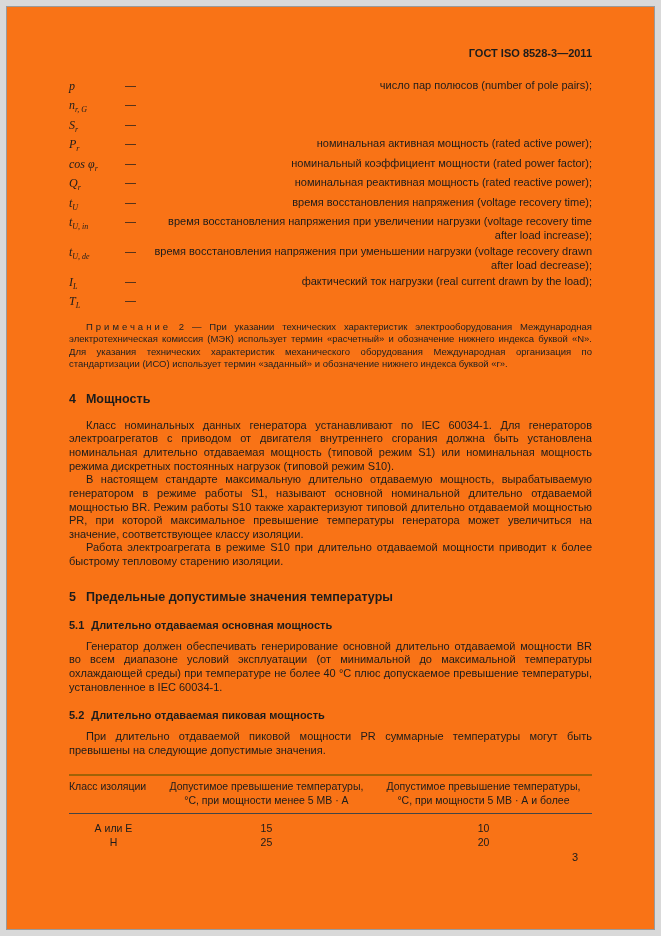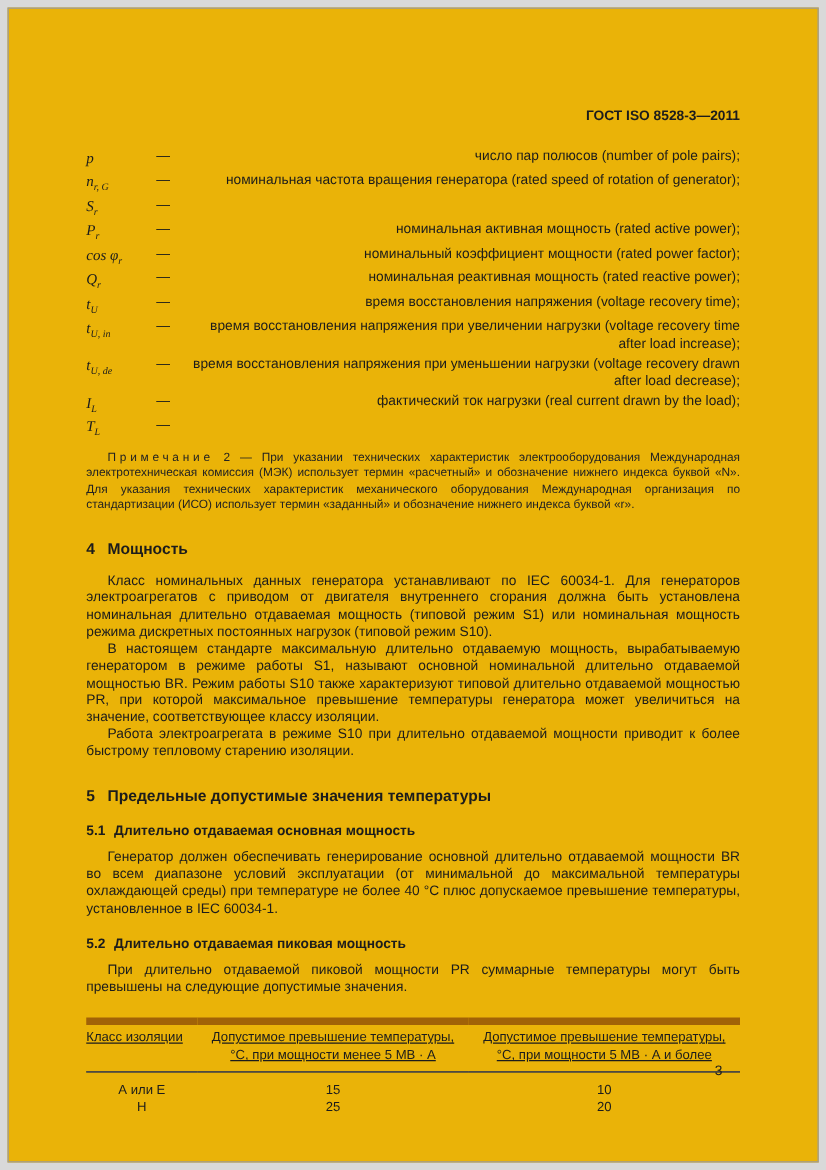--- a/index.html
+++ b/index.html
@@ -5,24 +5,24 @@
   html,body { margin:0; padding:0; }
   body {
     background:#d9d9d9;
     font-family:"Liberation Sans", sans-serif;
     -webkit-font-smoothing:antialiased;
   }
   .page {
     position:relative;
     width:649px; height:924px;
     margin:6px auto;
-    background:#eab308;
+    background:#f97316;
     border:1px solid #9a9a9a;
     box-sizing:border-box;
-    padding:80px 62px 0 62px;
+    padding:40px 62px 0 62px;
     color:#1c1c1c;
   }
   .doc-header {
     text-align:right;
     font-weight:bold;
     font-size:11px;
     margin-bottom:20px;
   }
   
   .definitions { margin-bottom:6px; }
@@ -68,27 +68,26 @@
   .var sub { font-size:8px; font-family:"Liberation Serif", serif; font-style:italic; }
   
   .temp-table {
     width:100%;
     border-collapse:collapse;
     margin-top:17px;
     font-size:10.5px;
   }
   .temp-table th {
     font-weight:normal;
-    border-top:6px solid #a16207;
+    border-top:2px solid #a16207;
     border-bottom:1px solid #444;
     padding:4px 10px 6px 10px;
     text-align:center;
     line-height:1.28;
     vertical-align:top;
-    text-decoration:underline;
   }
   .temp-table th:first-child { text-align:left; padding-left:0; }
   .temp-table td { text-align:center; padding:1px 4px; }
   .temp-table tbody tr:first-child td { padding-top:8px; }
   
   .page-number {
     position:absolute;
     right:76px; bottom:66px;
     font-size:11px;
   }
@@ -103,21 +102,20 @@
   <div class="definitions">
 
     <div class="def-row">
       <span class="def-term"><i>p</i><sub></sub></span>
       <span class="def-dash">—</span>
       <span class="def-text">число пар полюсов (number of pole pairs);</span>
     </div>
     <div class="def-row">
       <span class="def-term"><i>n</i><sub>r, G</sub></span>
       <span class="def-dash">—</span>
-      <span class="def-text">номинальная частота вращения генератора (rated speed of rotation of generator);</span>
     </div>
     <div class="def-row">
       <span class="def-term"><i>S</i><sub>r</sub></span>
       <span class="def-dash">—</span>
     </div>
     <div class="def-row">
       <span class="def-term"><i>P</i><sub>r</sub></span>
       <span class="def-dash">—</span>
       <span class="def-text">номинальная активная мощность (rated active power);</span>
     </div>

